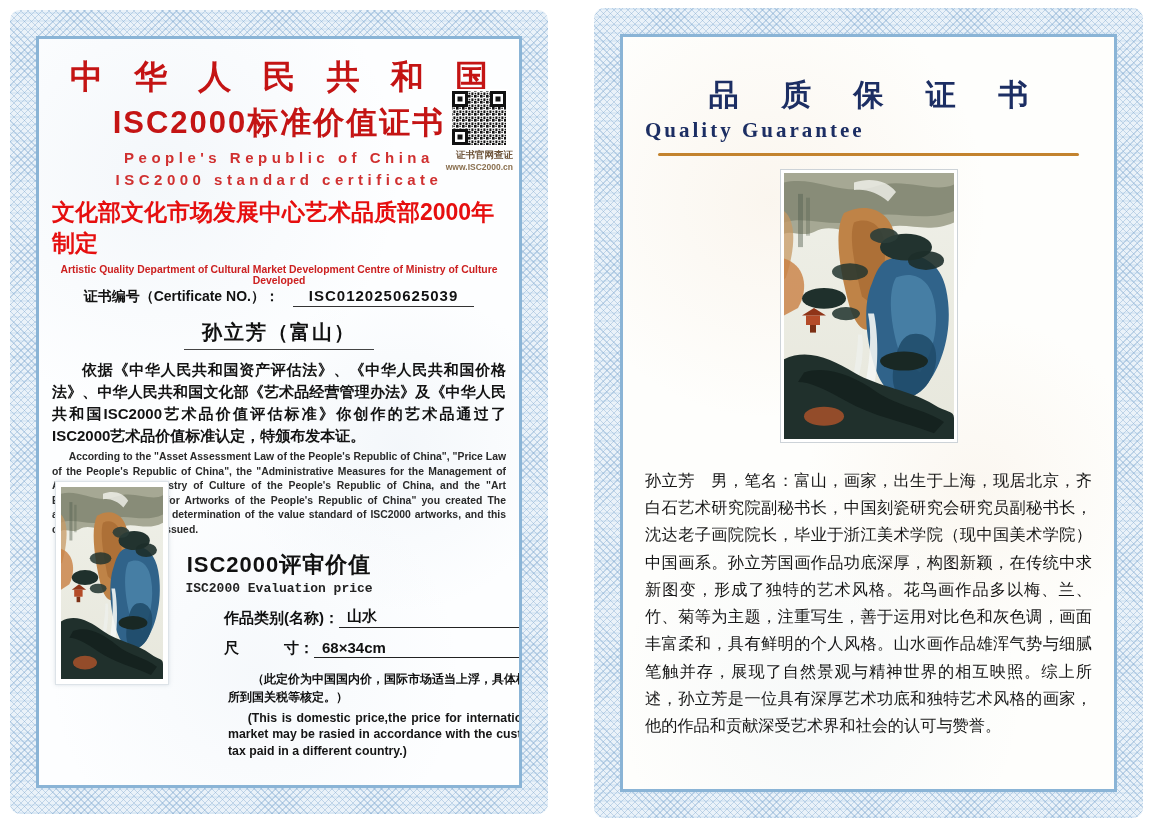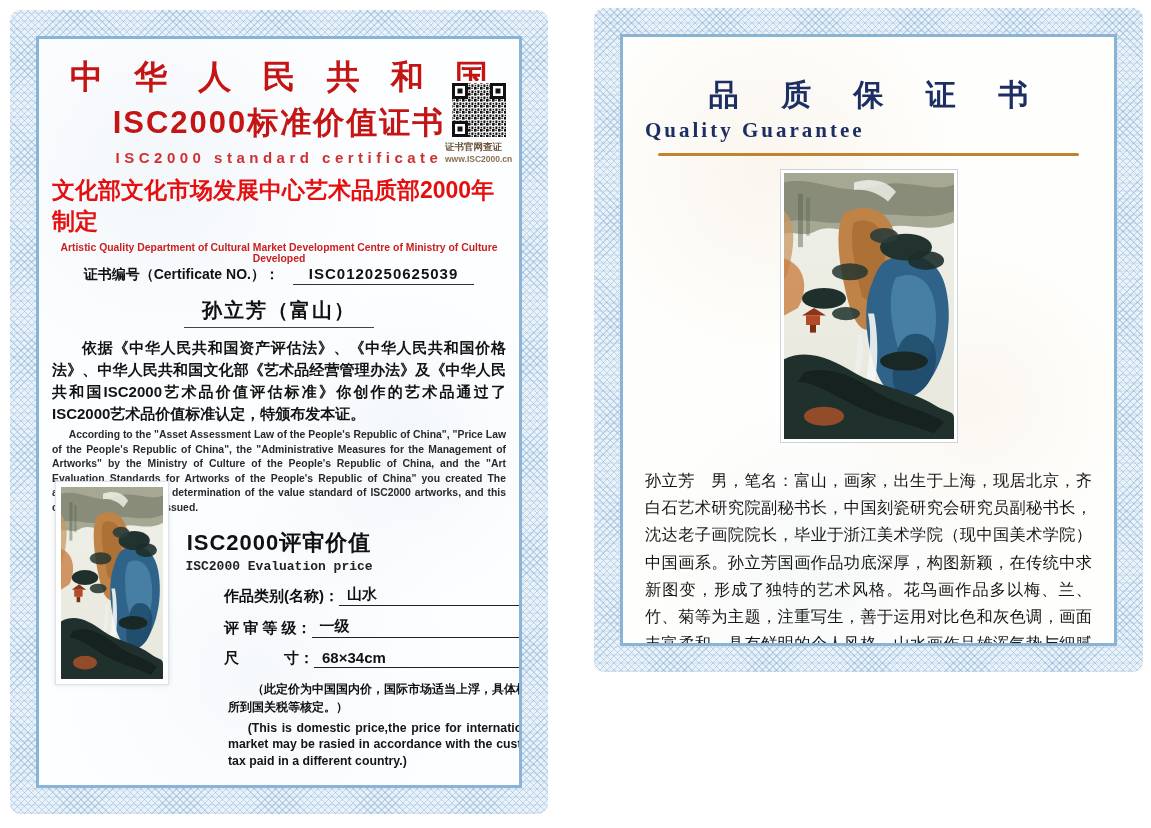--- a/index.html
+++ b/index.html
@@ -34,31 +34,31 @@
       #fdfeff;
   }
   .inner.right-int {
     background:
       radial-gradient(circle at 30% 22%, rgba(225,185,140,.12), transparent 32%),
       radial-gradient(circle at 72% 60%, rgba(225,185,140,.10), transparent 30%),
       radial-gradient(circle at 40% 88%, rgba(160,185,210,.08), transparent 28%),
       #fefefc;
   }
   .page.left  { left:10px;  top:10px; width:538px; height:804px; }
-  .page.right { left:594px; top:8px;  width:549px; height:664px; }
+  .page.right { left:594px; top:8px;  width:549px; height:810px; }
 
   
   .lp { position:absolute; inset:0; padding:6px 13px; }
   .l-title1 { margin-top:10px; text-align:center; font-size:33px; font-weight:bold; color:#c41414; letter-spacing:11px; text-indent:11px; }
   .l-title2 { text-align:center; font-size:31px; font-weight:bold; color:#c41414; letter-spacing:2px; margin-top:2px; }
   .l-en1, .l-en2 { text-align:center; font-size:15px; font-weight:bold; color:#d03030; letter-spacing:4.5px; margin-top:5px; white-space:nowrap; }
   .l-issuer-cn { text-align:left; font-size:23px; font-weight:900; color:#e60f0f; margin-top:9px; }
   .l-issuer-en { text-align:center; font-size:10.4px; font-weight:bold; color:#cc2020; margin-top:5px; }
 
-  .qr-box { position:absolute; right:6px; top:42px; width:68px; text-align:left; }
+  .qr-box { position:absolute; right:6px; top:50px; width:68px; text-align:right; }
   .qr-box svg { display:block; margin:0 auto; }
   .qr-cap1 { font-size:9.5px; font-weight:bold; color:#6b5136; margin-top:2px; }
   .qr-cap2 { font-size:8.5px; font-weight:bold; color:#8a7050; }
 
   .l-certrow { margin-top:1px; text-align:center; font-size:14px; color:#111; }
   .l-certrow .lbl { font-weight:600; }
   .l-certrow .val { font-weight:bold; font-size:15px; letter-spacing:1px; border-bottom:1.5px solid #333; padding:0 16px 2px; margin-left:10px; }
 
   .center { text-align:center; }
   .l-artist { display:inline-block; font-size:20px; font-weight:bold; color:#111; border-bottom:1.5px solid #444; padding:0 18px 3px; margin-top:13px; letter-spacing:2px; }
@@ -140,20 +140,21 @@
 
 <div class="canvas">
 
   <div class="page left">
     <div class="lace">
       <div class="inner left-int">
         <div class="lp">
 
           <div class="l-title1">中 华 人 民 共 和 国</div>
           <div class="l-title2">ISC2000标准价值证书</div>
+          <div class="l-en1">People's Republic of China</div>
           <div class="l-en2">ISC2000 standard certificate</div>
 
           <div class="qr-box">
             <svg width="58" height="58" viewBox="0 0 58 58">
               <rect width="58" height="58" fill="#fff"></rect>
               <rect x="2" y="2" width="54" height="54" fill="url(#qrp)"></rect>
               <g fill="#111">
                 <rect x="2" y="2" width="16" height="16"></rect>
                   <rect x="40" y="2" width="16" height="16"></rect>
                   <rect x="2" y="40" width="16" height="16"></rect>
@@ -196,24 +197,20 @@
                 <use href="#painting"></use>
               </svg>
           </div>
 
           <div class="l-fields">
             <div class="f-row">
               <span class="f-lbl">作品类别(名称)：</span>
               <span class="f-val">山水</span>
             </div>
             <div class="f-row">
-              <span class="f-lbl">评 审 等 级：</span>
-              <span class="f-val">一级</span>
-            </div>
-            <div class="f-row">
               <span class="f-lbl">尺　　　寸：</span>
               <span class="f-val">68×34cm</span>
             </div>
           </div>
 
           <div class="l-note-cn">（此定价为中国国内价，国际市场适当上浮，具体根据所到国关税等核定。）</div>
           <div class="l-note-en">(This is domestic price,the price for international market may be rasied in accordance with the custom tax paid in a different country.)</div>
 
         </div>
       </div>

